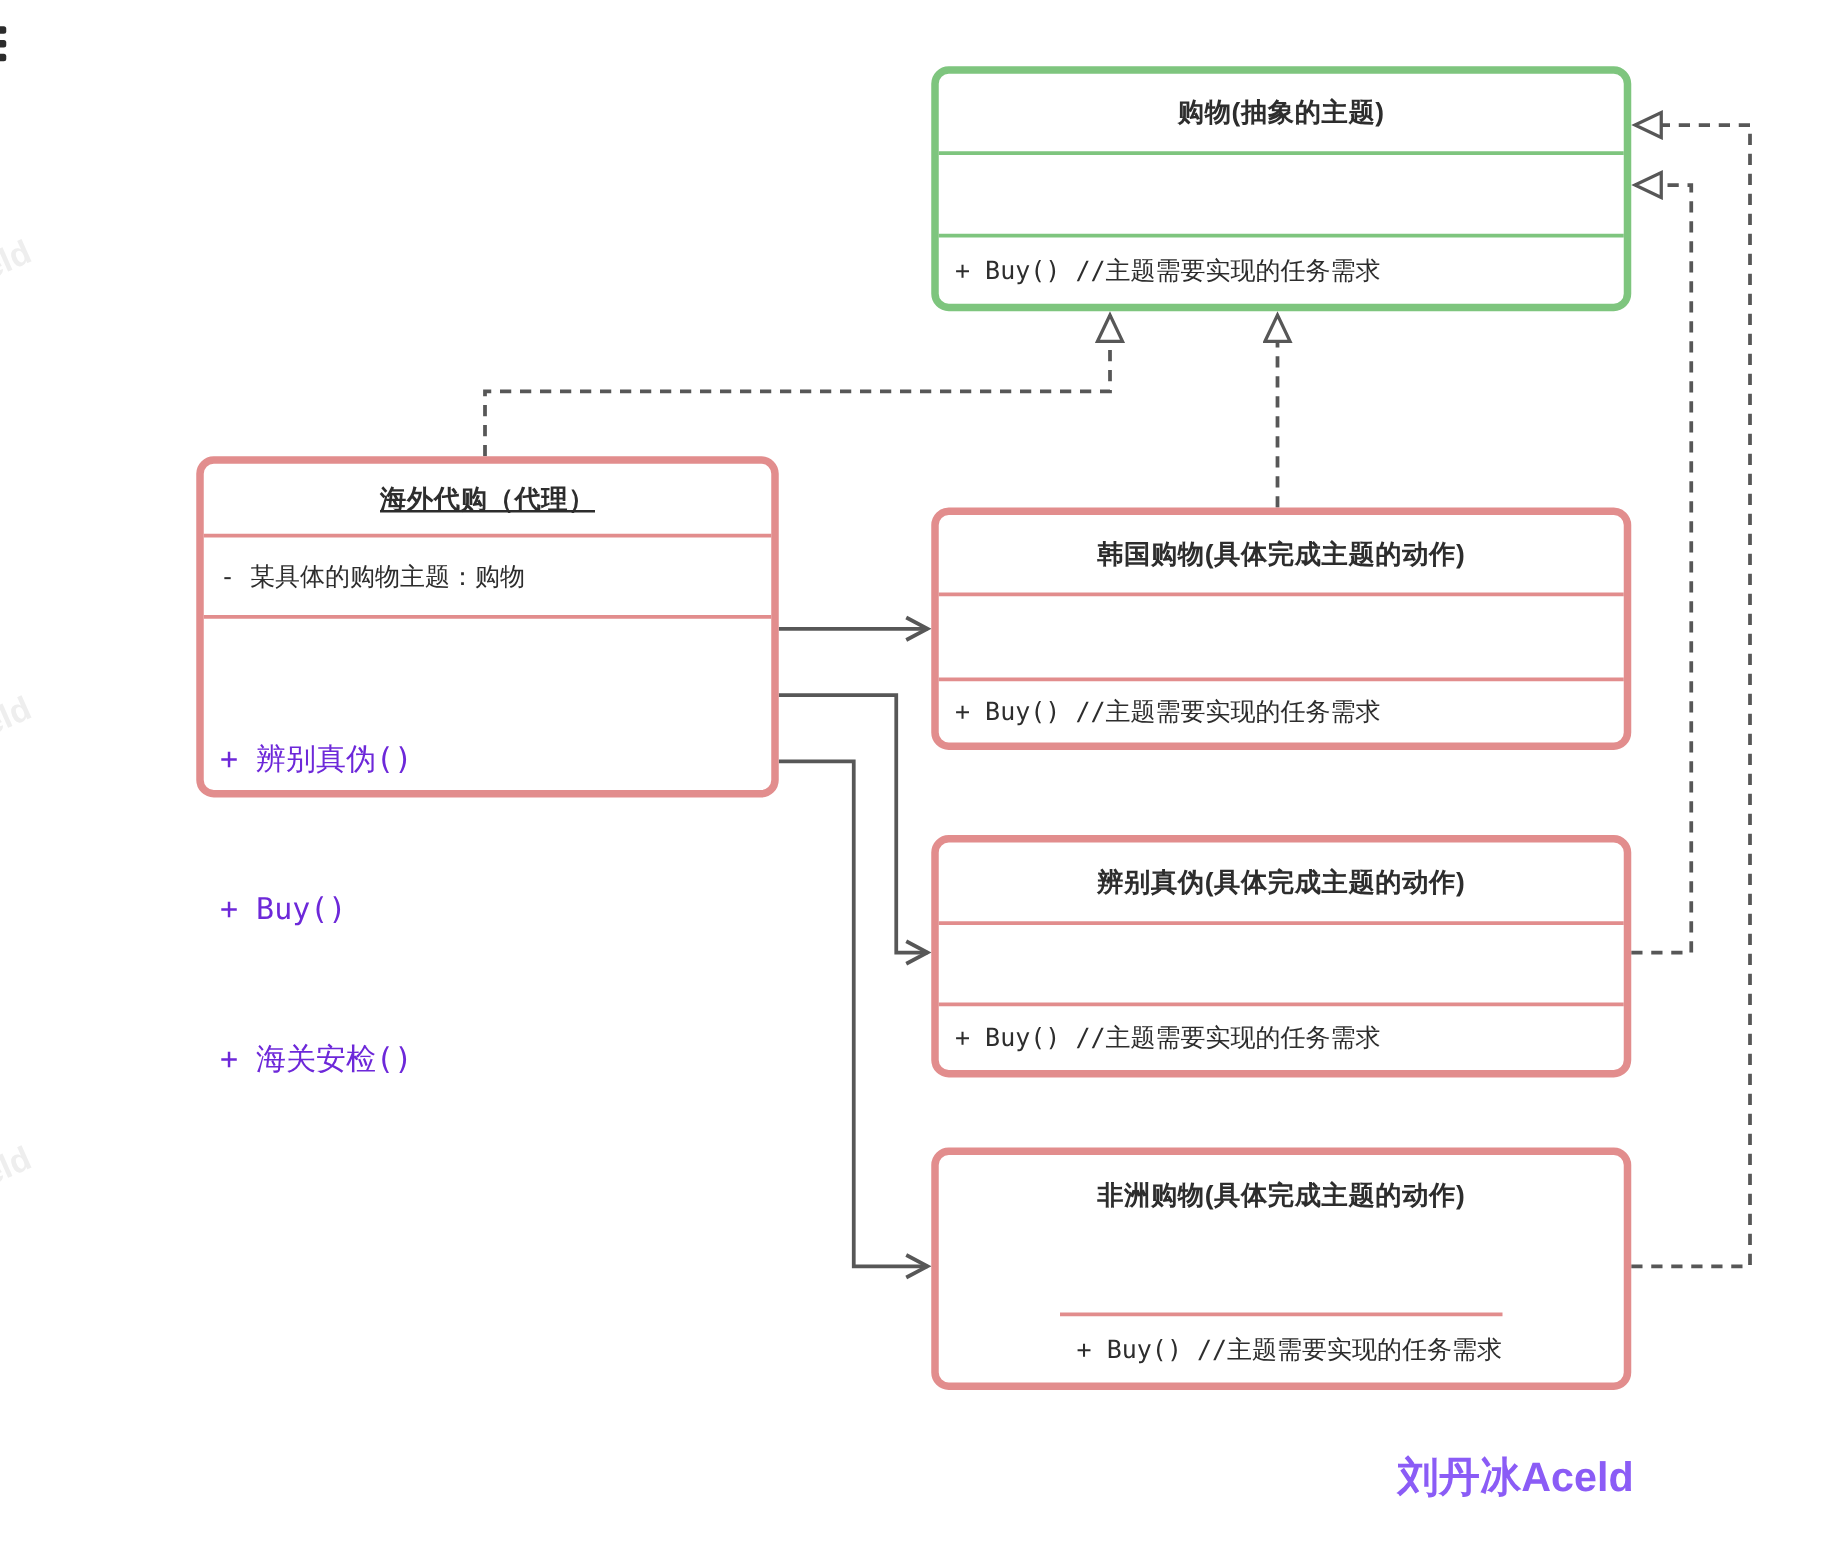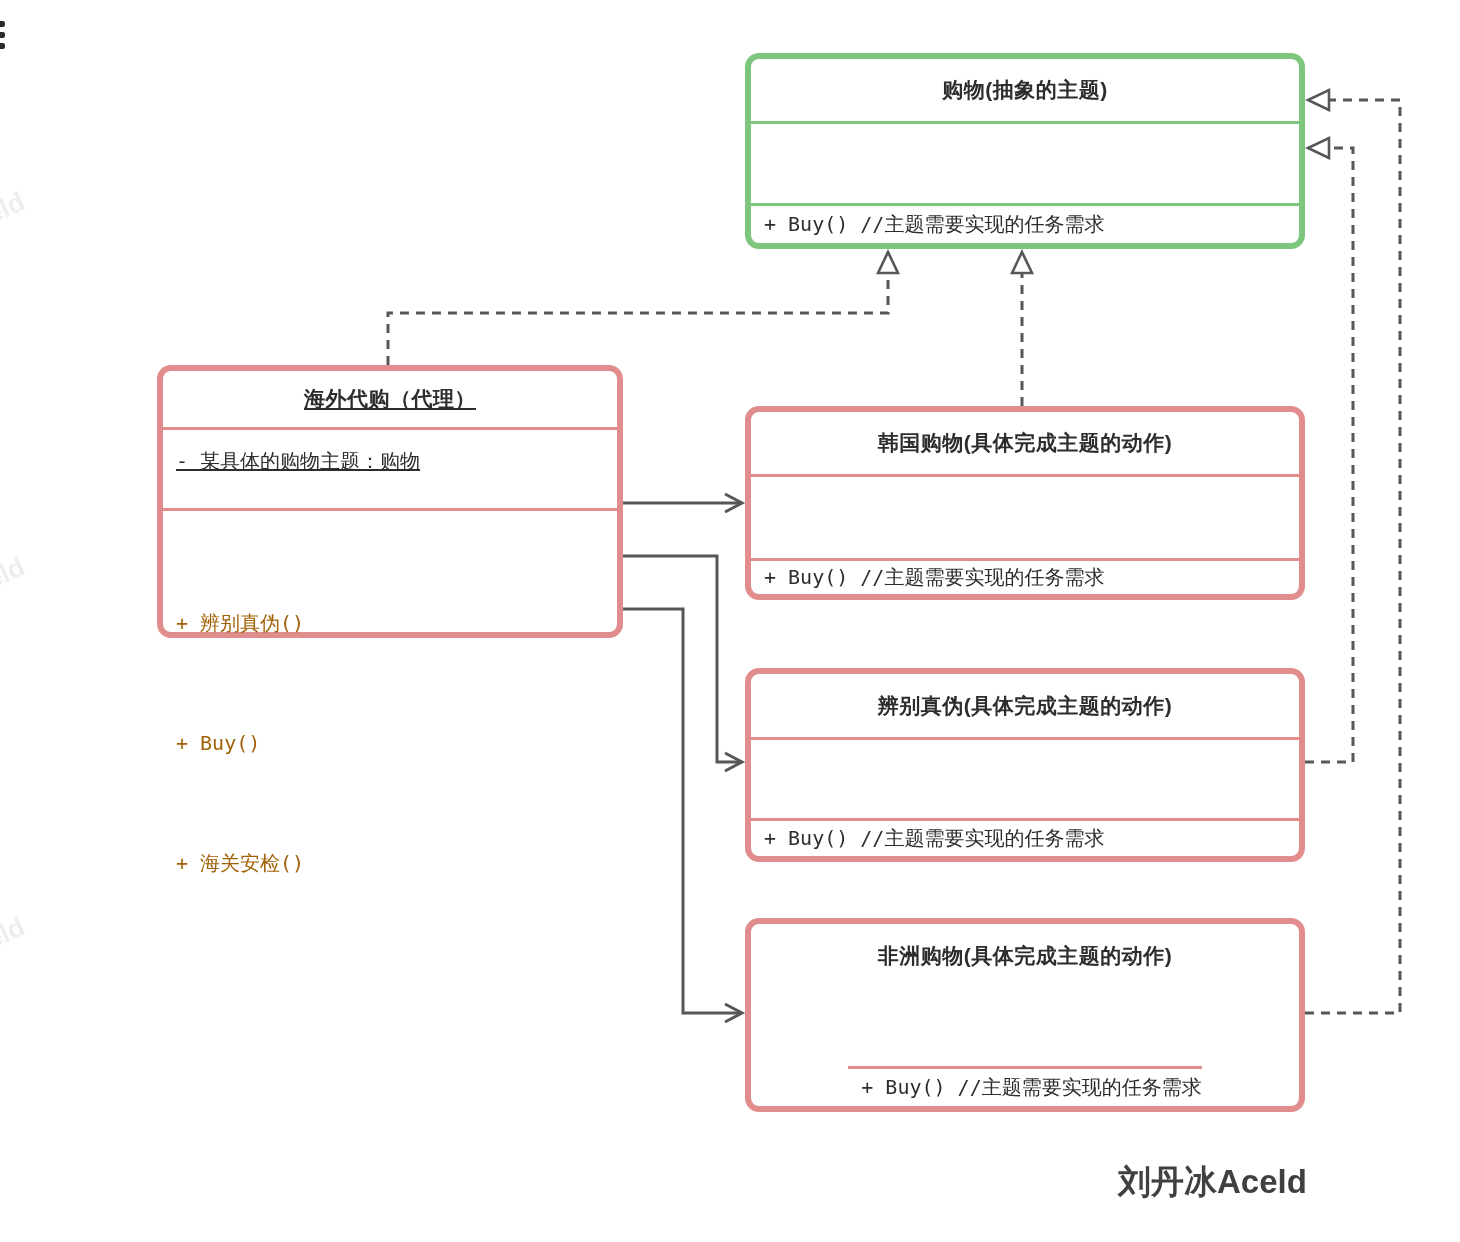--- a/index.html
+++ b/index.html
@@ -7,44 +7,44 @@
           font-family:"Liberation Sans",sans-serif;}
 
   
   .class-box{position:absolute;background:#ffffff;border:6px solid #3b82f6;border-radius:14px;
              box-sizing:border-box;display:flex;flex-direction:column;z-index:2;}
   .class-box.green{border-color:#7ec57e;}
   .class-box.pink{border-color:#e28d8d;}
   .sec{box-sizing:border-box;flex:0 0 auto;}
   .green .sec + .sec{border-top:3px solid #7ec57e;}
   .pink  .sec + .sec{border-top:3px solid #e28d8d;}
-  .sec.grow{flex:1 1 auto;margin-top:16px;}
+  .sec.grow{flex:1 1 auto;}
 
   .title-sec{display:flex;align-items:center;justify-content:center;
              font-weight:700;font-size:21px;color:#2d2d2d;letter-spacing:.5px;}
   .mono-row{font-family:"DejaVu Sans Mono",monospace;font-size:20px;color:#2d2d2d;
             display:flex;align-items:center;padding-left:13px;white-space:pre;}
-  .method-list{font-family:"DejaVu Sans Mono",monospace;font-size:20px;color:#a16207;
+  .method-list{font-family:"DejaVu Sans Mono",monospace;font-size:24px;color:#6d28d9;
                padding:12px 0 0 13px;white-space:pre;line-height:40px;}
 
   
   #box-abstract .s1{height:62px;} #box-abstract .s2{height:66px;}
-  #box-proxy    .s1{height:56px;text-decoration:underline;} #box-proxy    .s2{height:65px;text-decoration:underline;}
+  #box-proxy    .s1{height:56px;text-decoration:underline;} #box-proxy    .s2{height:65px;}
   #box-korea    .s1{height:62px;} #box-korea    .s2{height:68px;}
   #box-usa      .s1{height:63px;} #box-usa      .s2{height:65px;}
   #box-africa   .s1{height:64px;} #box-africa   .s2{height:62px;}
 
   
   svg.arrows{position:absolute;left:0;top:0;z-index:1;}
   .edge{fill:none;stroke:#575757;stroke-width:3;}
   .edge.dashed{stroke-dasharray:9 7;}
 
   
   .signature{position:absolute;left:1118px;top:1160px;font-size:33px;font-weight:700;
-             color:#404040;z-index:0;}
+             color:#8b5cf6;z-index:0;}
   .edge-wm{position:absolute;left:-14px;font-size:27px;font-weight:700;color:#eeeeee;
            transform:rotate(-24deg);z-index:0;}
   #wm1{top:193px;} #wm2{top:558px;} #wm3{top:918px;}
 
   
   .kebab{position:absolute;left:-2px;top:21px;display:flex;flex-direction:column;gap:5px;z-index:3;}
   .kebab span{width:7px;height:6px;border-radius:2px;background:#2b2b2b;display:block;}
 </style>
 </head>
 <body>

